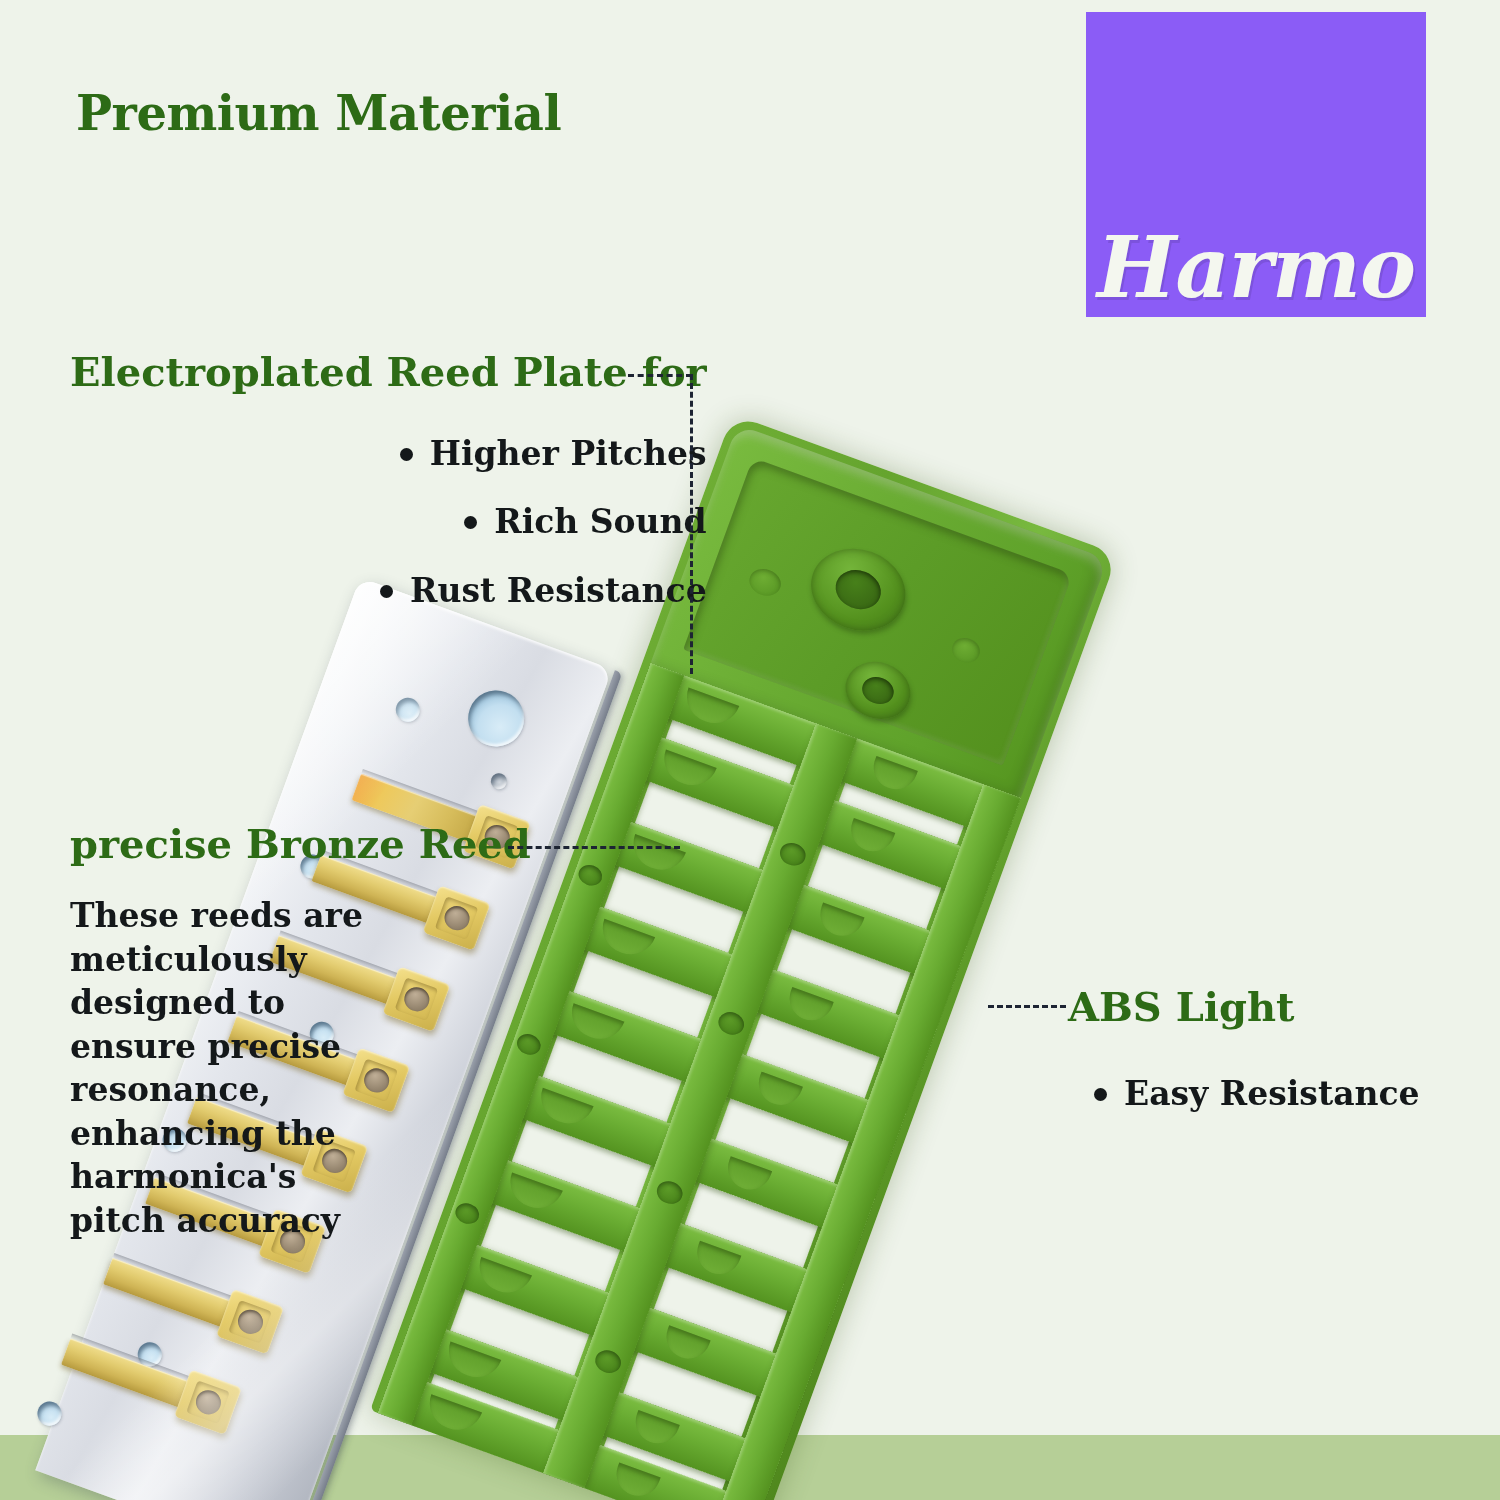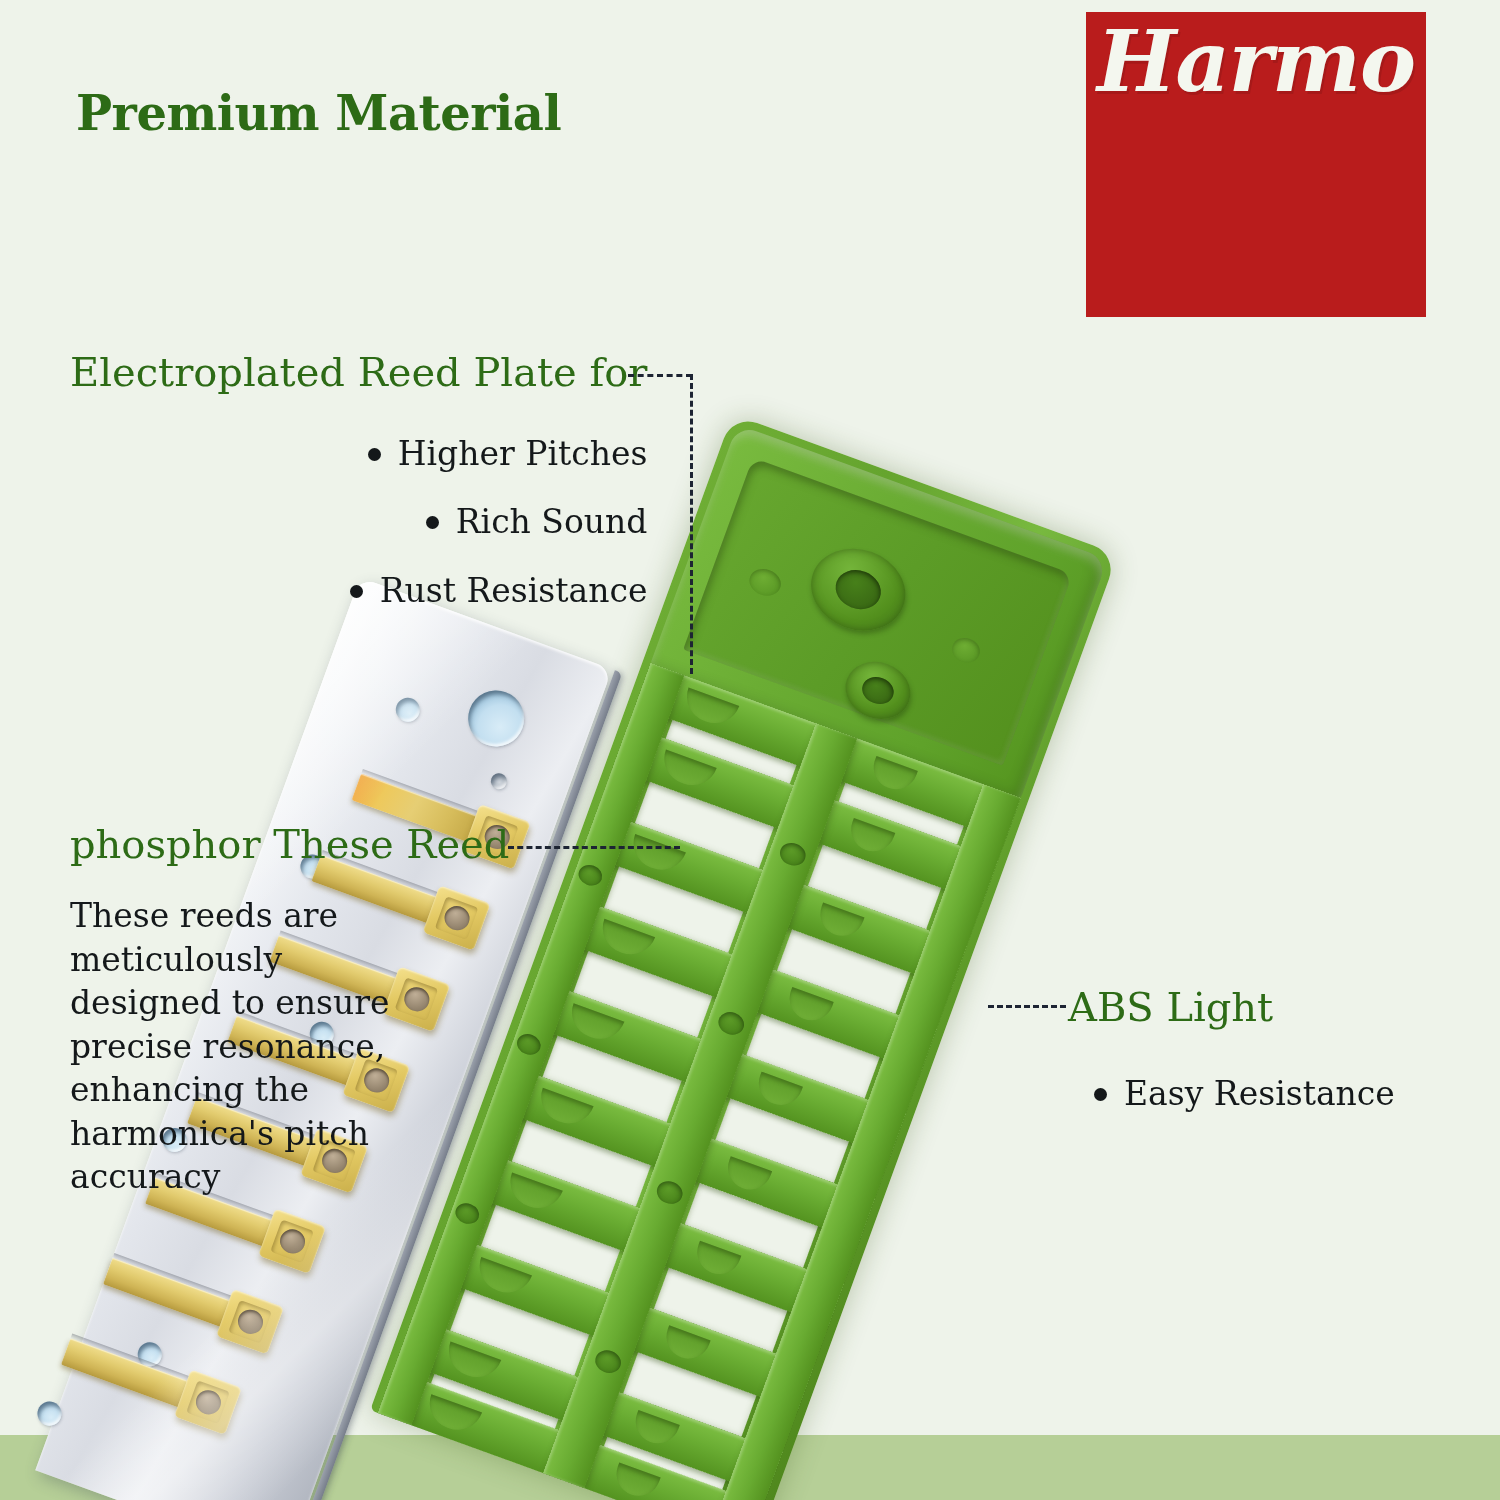--- a/index.html
+++ b/index.html
@@ -19,32 +19,32 @@
 
   
   .page-title{
     position:absolute;left:76px;top:85px;
     font-family:"DejaVu Serif", serif;
     font-weight:700;font-size:48px;letter-spacing:-0.5px;
     color:#2d6b16;z-index:40;white-space:nowrap;
   }
   .logo-box{
     position:absolute;left:1086px;top:12px;width:340px;height:305px;
-    background:#b91c1c;z-index:40;
-    display:flex;align-items:flex-start;justify-content:center;
+    background:#8b5cf6;z-index:40;
+    display:flex;align-items:flex-end;justify-content:center;
   }
   .logo-text{
     font-family:"DejaVu Serif", serif;
     font-style:italic;font-weight:700;font-size:84px;color:#f4f7ef;
     letter-spacing:-1px;
     text-shadow:2px 3px 0 rgba(0,0,0,.10);
   }
 
   
-  .anno{position:absolute;z-index:40;}
+  .anno{position:absolute;z-index:40;font-weight:bold;}
   .anno-head{
     font-family:"DejaVu Serif", serif;
     font-size:40px;color:#2d6b16;white-space:nowrap;line-height:1.1;
   }
   .anno-list{list-style:none;margin:0;padding:0;}
   .anno-list li{
     font-family:"DejaVu Serif", serif;
     font-size:33px;color:#14181a;line-height:1.1;
     display:flex;align-items:baseline;gap:17px;white-space:nowrap;
   }
@@ -430,21 +430,21 @@
           <span>Rich Sound</span>
         </li>
       <li>
           <span class="bullet"></span>
           <span>Rust Resistance</span>
         </li>
     </ul>
   </div>
 
   <div class="anno" id="anno-bronze">
-    <div class="anno-head">phosphor These Reed</div>
+    <div class="anno-head">precise Bronze Reed</div>
     <div class="anno-para">These reeds are meticulously designed to ensure precise resonance, enhancing the harmonica's pitch accuracy</div>
   </div>
 
   <div class="anno" id="anno-comb">
     <div class="anno-head">ABS Light</div>
     <ul class="anno-list">
       <li>
           <span class="bullet"></span>
           <span>Easy Resistance</span>
         </li>

